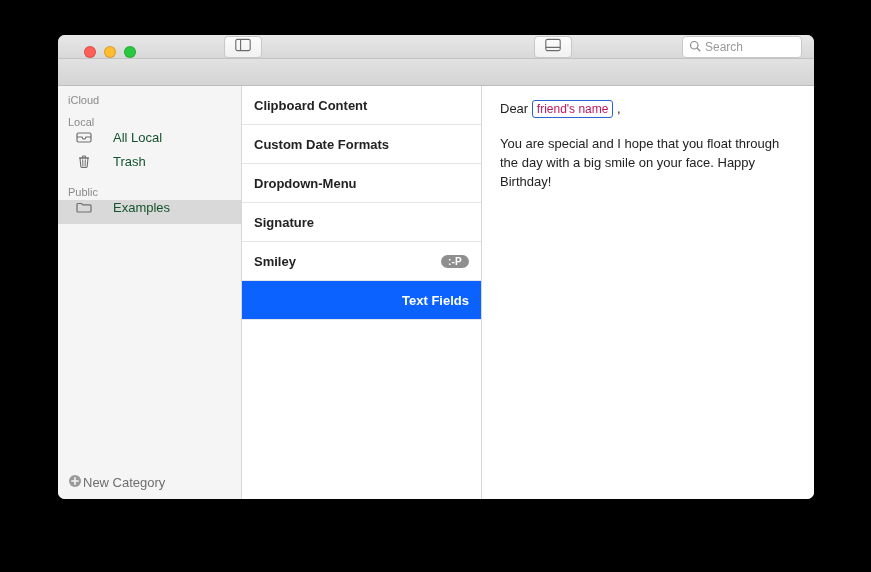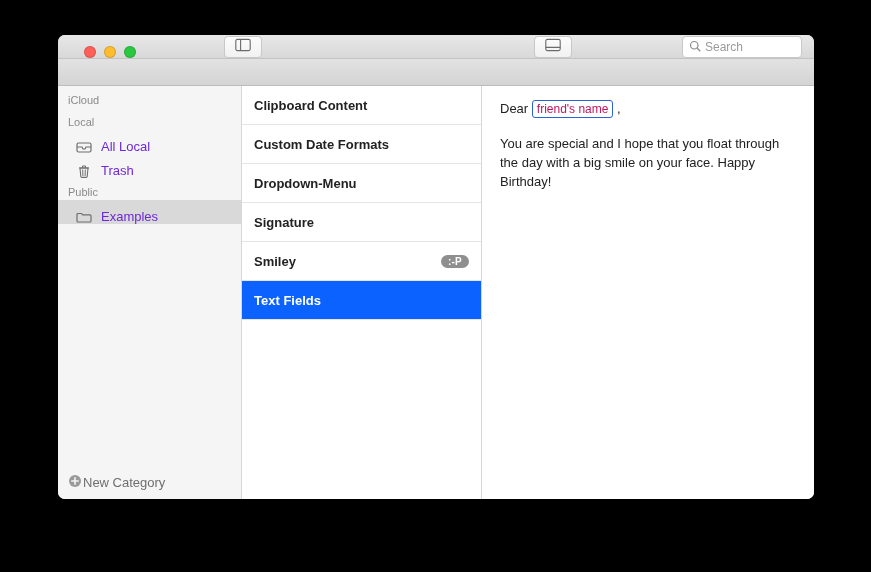--- a/index.html
+++ b/index.html
@@ -93,25 +93,25 @@
     position: relative;
     font-size: 13px;
   }
   .sb-section-label {
     color: #8a8a8a;
     font-size: 11px;
     padding: 8px 10px 2px 10px;
   }
   .sb-item {
     display: flex;
-    align-items: flex-end;
+    align-items: flex-start;
     height: 24px;
     padding: 0 10px 0 18px;
-    gap: 9px;
-    color: #6d28d9;
+    gap: 21px;
+    color: #14532d;
     cursor: default;
   }
   .sb-item .ic { width: 16px; height: 14px; display: flex; align-items: center; justify-content: center; color: #6e6e6e; }
   .sb-item.selected { background: #d9d9d9; }
   .sidebar-footer {
     margin-top: auto;
     display: flex;
     align-items: center;
     gap: 1px;
     padding: 8px 10px;
@@ -132,20 +132,21 @@
     padding: 0 12px;
     border-bottom: 1px solid #e5e5e5;
     font-weight: 600;
     color: #222;
     justify-content: space-between;
     cursor: default;
   }
   .list-item.selected {
     background: #0b62ff;
     color: #fff;
+    justify-content: flex-end;
   }
   .badge {
     background: #8f8f8f;
     color: #fff;
     font-size: 10px;
     font-weight: 700;
     border-radius: 999px;
     padding: 1px 7px;
     letter-spacing: 0.2px;
   }

